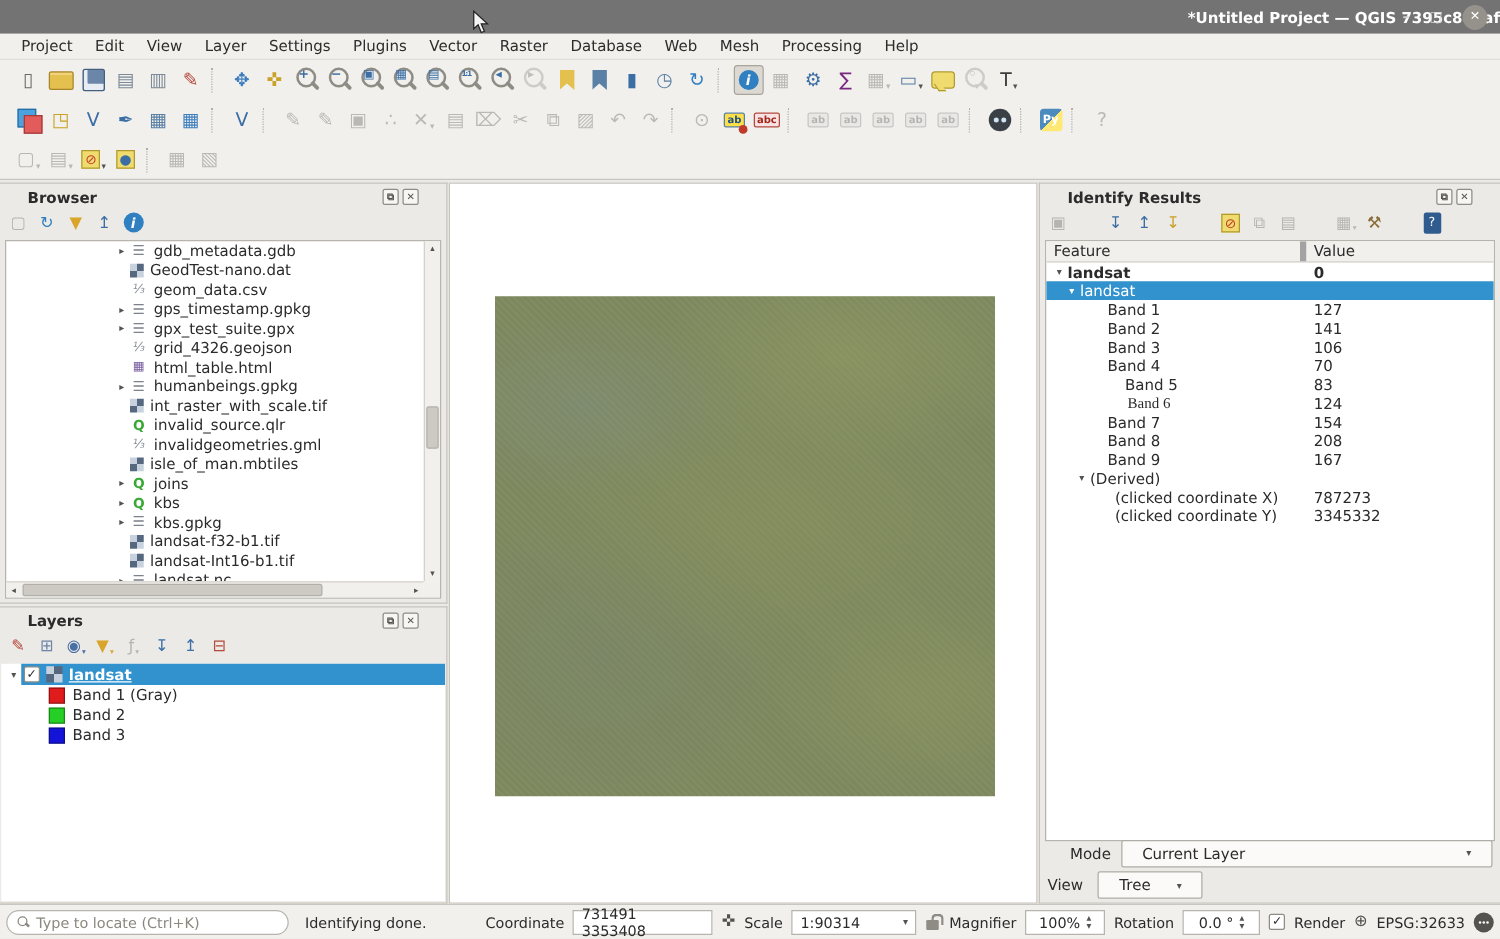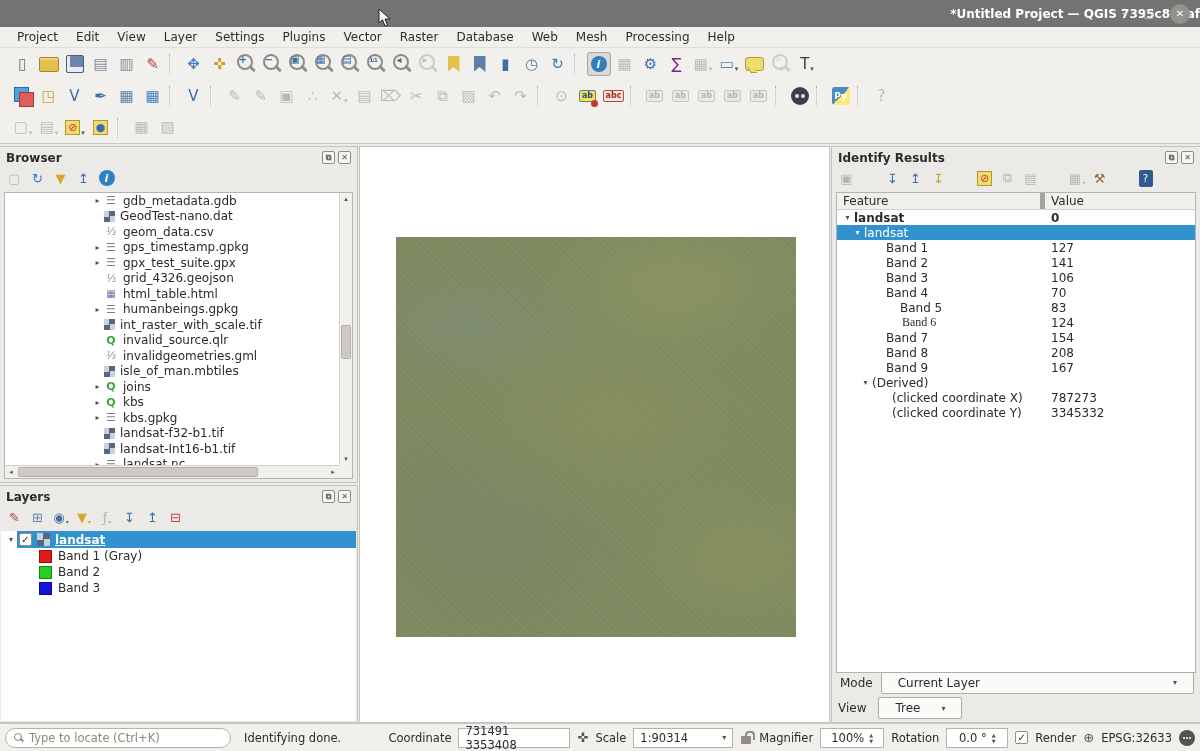--- a/index.html
+++ b/index.html
@@ -57,21 +57,21 @@
     padding:1px 2px;color:#1b4f8a}
   .ic-ab.red .g{background:#f7e3e3;border-color:#b5483c;color:#a3281c}
   .ic-ab.dot::after{content:"";position:absolute;right:2px;bottom:1px;width:7px;height:7px;border-radius:50%;background:#c0392b}
   .sq-y .g{background:#f0dc6e;border:1px solid #b09a2f;width:15px;height:15px;display:flex;align-items:center;
     justify-content:center;font-size:11px}
   .ic-help .g{background:#2f5b8f;color:#fff;width:14px;height:17px;font-size:10px;border-radius:2px;
     display:flex;align-items:center;justify-content:center}
 
   
   .panel{position:absolute;background:#eceae6;border:1px solid #c6c3bc}
-  .ptitle{height:19px;display:flex;align-items:center;padding:2px 6px 0;font-weight:bold;font-size:12px}
+  .ptitle{height:19px;display:flex;align-items:center;padding:2px 22px 0;font-weight:bold;font-size:12px}
   .pbtns{margin-left:auto;display:flex;gap:3px}
   .pbtn{width:13px;height:13px;border:1px solid #8f8c85;border-radius:2px;font-size:8px;color:#55534e;
     display:flex;align-items:center;justify-content:center;background:#f7f6f3}
   .ptools{height:24px;display:flex;align-items:center;padding:0 5px;gap:3px}
   .pti{width:20px;height:20px;display:flex;align-items:center;justify-content:center;font-size:13px;position:relative;color:#55534e}
   .pti .dd{font-size:6px;margin-left:1px;align-self:flex-end;padding-bottom:2px}
 
   
   #browser{left:0;top:146px;width:358px;height:337px;border-left:none}
   .bwrap{position:absolute;left:4px;right:4px;top:45px;bottom:3px;background:#fff;border:1px solid #b7b4ad;overflow:hidden}
@@ -124,21 +124,21 @@
   .itable{position:absolute;left:4px;right:4px;top:45px;height:481px;background:#fff;border:1px solid #b7b4ad;overflow:hidden}
   .ihead{height:17px;display:flex;background:#f1f0ec;border-bottom:1px solid #d4d1ca;align-items:center}
   .ihead .hc{padding-left:6px;font-size:12px}
   .ihead .hc.c1{flex:0 0 208px;border-right:5px solid #a3a3a3;height:100%;display:flex;align-items:center}
   .irow{height:15px;display:flex;align-items:center;font-size:12px}
   .irow .if{flex:0 0 208px;display:flex;align-items:center;overflow:hidden;white-space:nowrap}
   .irow .iv{flex:1;padding-left:6px;white-space:nowrap}
   .irow.b{font-weight:bold}
   .irow.sel{background:#3292cd;color:#fff}
   .irow.sel .exp{color:#fff}
-  .ibottom{position:absolute;left:8px;right:6px;bottom:28px;height:23px;display:flex;align-items:center;gap:8px}
+  .ibottom{position:absolute;left:24px;right:6px;bottom:28px;height:23px;display:flex;align-items:center;gap:8px}
   .ibottom2{position:absolute;left:6px;bottom:3px;height:22px;display:flex;align-items:center;gap:12px}
   .qcombo{height:22px;border:1px solid #b0ada6;background:#fbfaf8;border-radius:2px;display:flex;align-items:center;
     padding:0 16px;gap:6px}
   .qcombo .cv{flex:1;white-space:nowrap}
   .qcombo .ca{font-size:8px;color:#55534e}
   .grow{flex:1}
 
   
   .statusbar{position:absolute;left:0;right:0;top:723px;height:28px;background:#f1f0ec;border-top:1px solid #c9c6bf;
     display:flex;align-items:center;padding:0 5px;gap:7px;font-size:11.5px}

